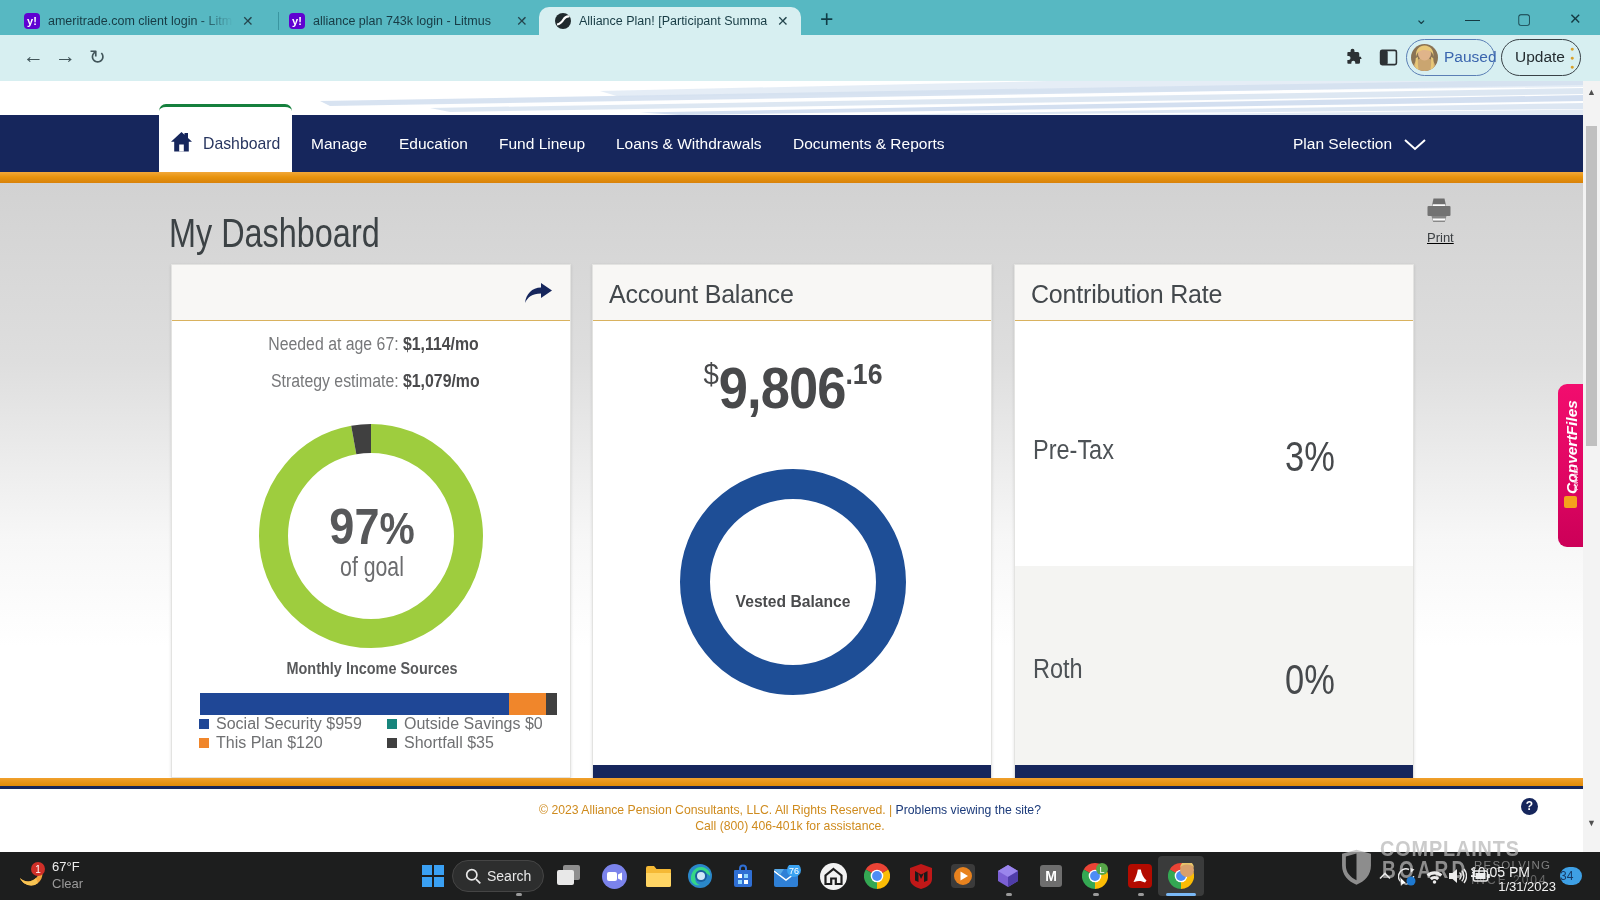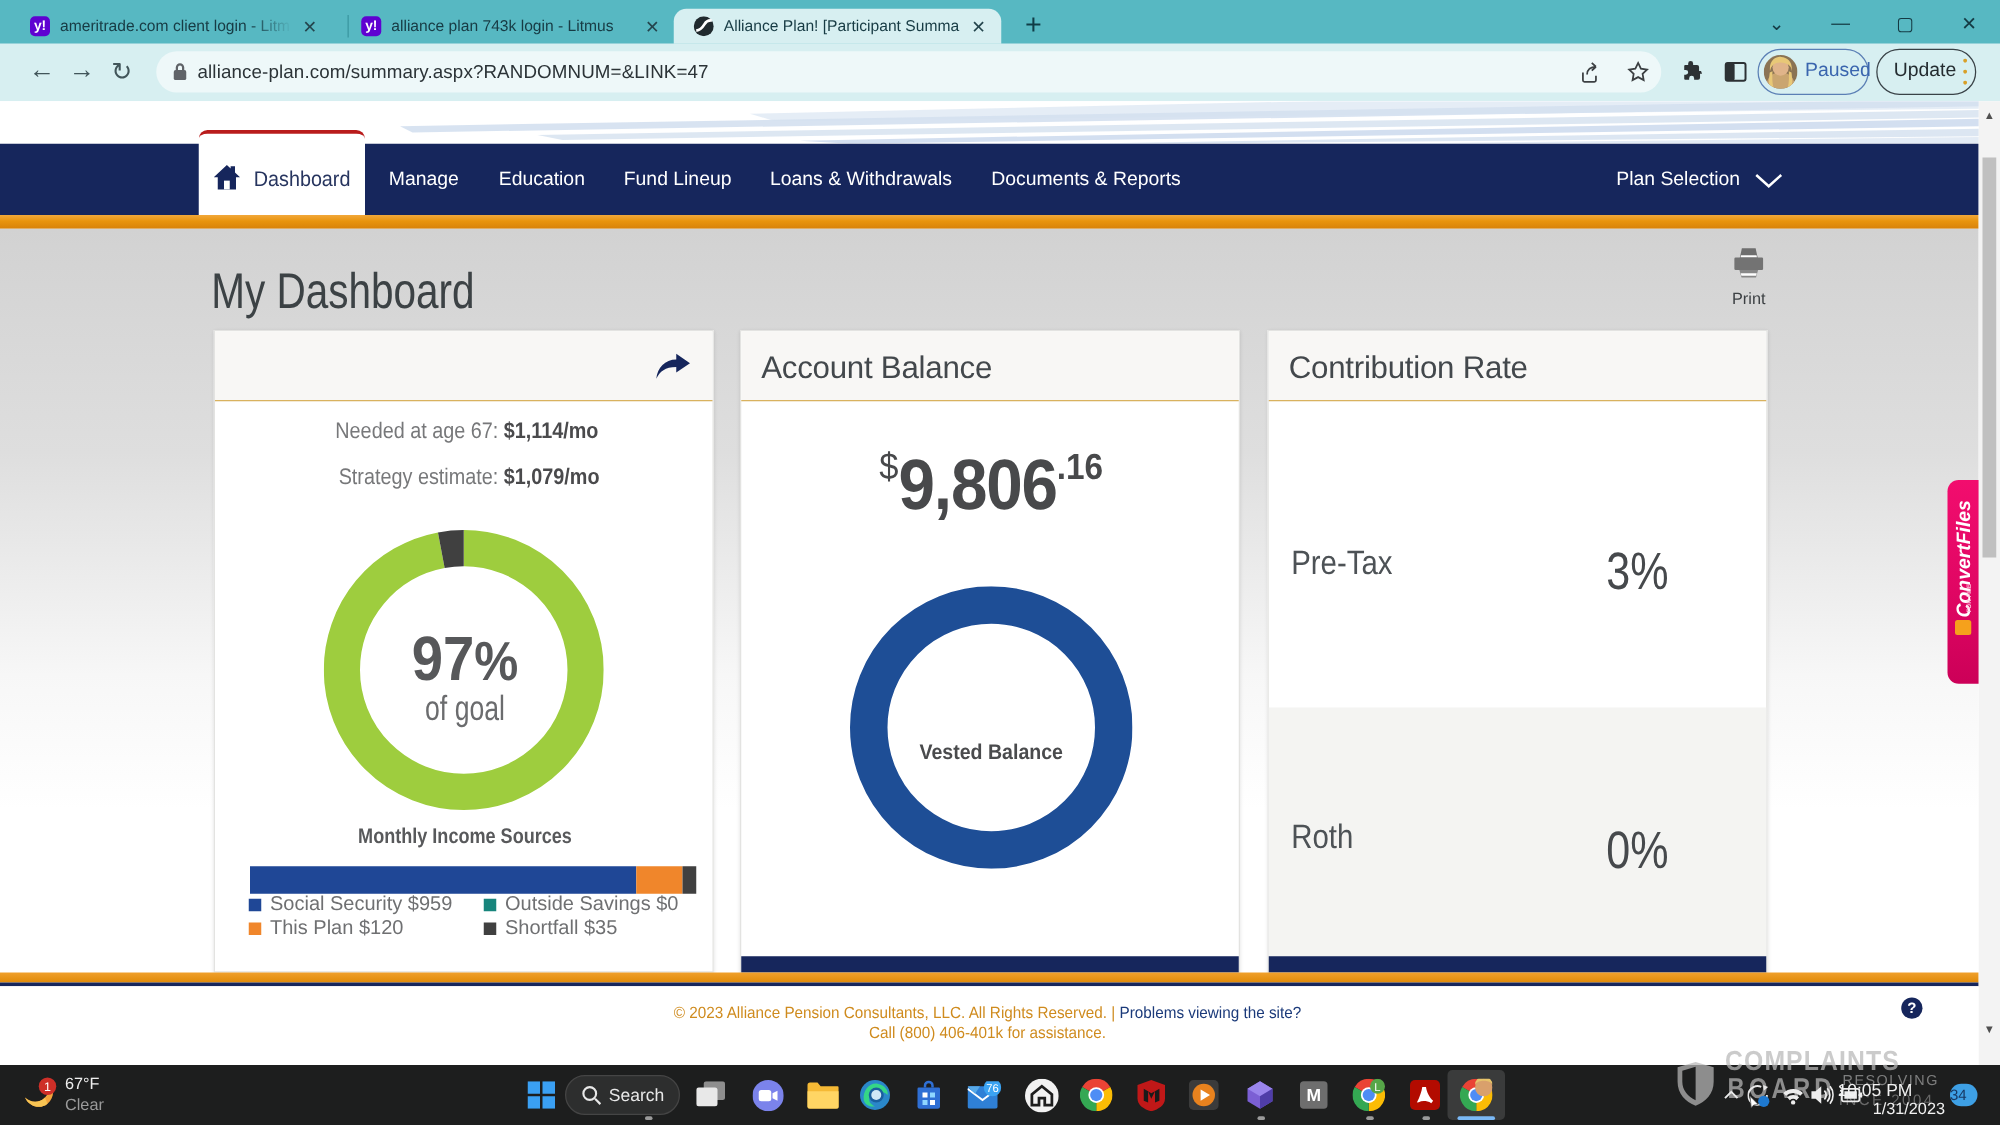--- a/index.html
+++ b/index.html
@@ -22,28 +22,28 @@
   #toolbar .navic { top:11px; color:#41555a; font-size:20px; }
   #omnibox { left:125px; top:6px; width:1204px; height:33px; background:#eef8f9; border-radius:17px; }
   #url { position:absolute; left:33px; top:8px; font-size:15px; color:#2b3337; letter-spacing:0.1px; }
 
   
   #page { left:0; top:81px; width:1583px; height:771px; background:#fff; overflow:hidden; }
   #swoosh { left:0; top:0; width:1583px; height:34px; overflow:hidden; }
   #navbar { left:0; top:34px; width:1583px; height:57px; background:#16265c; }
   .navitem { position:absolute; top:20px; color:#fff; font-size:15.5px; }
   #dashtab { position:absolute; left:159px; top:-11px; width:133px; height:68px; background:#fff;
-             border-top:3px solid #b91c1c; border-radius:7px 7px 0 0; }
+             border-top:3px solid #15803d; border-radius:7px 7px 0 0; }
   #dashtab .lbl { position:absolute; left:44px; top:27px; color:#27355f; font-size:17px; transform:scaleX(0.93); transform-origin:left; }
   #orangebar { left:0; top:91px; width:1583px; height:11px;
                background:linear-gradient(180deg,#f2a83a 0%,#e8940e 45%,#d8820a 100%); }
   #content { left:0; top:102px; width:1583px; height:595px;
              background:linear-gradient(180deg,#d2d2d2 0%,#dedede 30%,#f7f7f7 60%,#ffffff 78%); }
   h1 { position:absolute; left:169px; top:27px; font-size:40px; line-height:46px; font-weight:400; color:#3c4245; transform:scaleX(0.81); transform-origin:left; }
-  #printbox { position:absolute; left:1379px; top:15px; width:40px; text-align:center; }
+  #printbox { position:absolute; left:1427px; top:15px; width:40px; text-align:left;text-decoration:underline; }
   #printbox .plbl { font-size:13px; color:#3c4043; margin-top:3px; }
 
   .card { position:absolute; top:81px; background:#fff; border:1px solid #e3e3e1;
           box-shadow:0 1px 3px rgba(0,0,0,0.12); }
   .card .hdr { position:relative; height:56px; background:#f8f7f5; border-bottom:1px solid #d9b25f; }
   .card .hdr .t { position:absolute; left:16px; top:15px; font-size:25px; letter-spacing:-0.2px; color:#43484c; }
   #card1 { left:171px; width:400px; height:514px; }
   #card2 { left:592px; width:400px; height:515px; }
   #card3 { left:1014px; width:400px; height:515px; }
   .navyfoot { position:absolute; left:0; bottom:0; width:100%; height:13px; background:#16265c; }
@@ -128,34 +128,20 @@
   <div class="abs" id="tabplus">+</div>
   <div class="abs winctl" style="left:1415px;">⌄</div>
   <div class="abs winctl" style="left:1465px;">—</div>
   <div class="abs winctl" style="left:1517px;">▢</div>
   <div class="abs winctl" style="left:1569px;">✕</div>
 
   <div class="abs" id="toolbar">
     <div class="abs navic" style="left:23px; font-size:21px; top:9px;">←</div>
     <div class="abs navic" style="left:55px; font-size:21px; top:9px;">→</div>
     <div class="abs navic" style="left:89px; font-size:20px; top:10px;">↻</div>
-    <div class="abs" id="omnibox">
-      <svg class="abs" style="left:13px; top:9px;" width="12" height="15" viewBox="0 0 12 15">
-        <rect x="1" y="6" width="10" height="8" rx="1.5" fill="#5f6368"></rect>
-        <path d="M3.5 6 V4 a2.5 2.5 0 0 1 5 0 V6" stroke="#5f6368" stroke-width="1.8" fill="none"></path>
-      </svg>
-      <div id="url">alliance-plan.com/summary.aspx?RANDOMNUM=&amp;LINK=47</div>
-      <svg class="abs" style="left:1138px; top:7px;" width="20" height="20" viewBox="0 0 24 24" fill="none" stroke="#3c4043" stroke-width="1.7">
-        <path d="M4 12 V19.5 a1.5 1.5 0 0 0 1.5 1.5 H15 a1.5 1.5 0 0 0 1.5-1.5 V15"></path>
-        <path d="M8 14 C8 9 11.5 6.5 16.5 6.5 M16.5 6.5 L12.5 2.8 M16.5 6.5 L12.5 10.2" stroke-linejoin="round"></path>
-      </svg>
-      <svg class="abs" style="left:1176px; top:7px;" width="19" height="19" viewBox="0 0 24 24" fill="none" stroke="#3c4043" stroke-width="1.8">
-        <path d="M12 3 L14.8 8.8 L21 9.7 L16.5 14 L17.6 20.3 L12 17.3 L6.4 20.3 L7.5 14 L3 9.7 L9.2 8.8 Z"></path>
-      </svg>
-    </div>
     <svg class="abs" style="left:1345px; top:13px;" width="19" height="19" viewBox="0 0 24 24" fill="#2c3134">
       <path d="M20 11h-2V7a2 2 0 0 0-2-2h-4V3.5a2.5 2.5 0 0 0-5 0V5H4a1 1 0 0 0-1 1v4h1.5a2.5 2.5 0 0 1 0 5H3v4a1 1 0 0 0 1 1h4v-1.5a2.5 2.5 0 0 1 5 0V20h4a2 2 0 0 0 2-2v-4h2z"></path>
     </svg>
     <svg class="abs" style="left:1379px; top:13px;" width="19" height="19" viewBox="0 0 24 24">
       <rect x="2" y="3" width="20" height="18" rx="2" fill="none" stroke="#2c3134" stroke-width="2"></rect>
       <rect x="2" y="3" width="9" height="18" rx="2" fill="#2c3134"></rect>
     </svg>
     <div class="abs" style="left:1406px; top:4px; width:89px; height:37px; border:1.5px solid #5b7fb5; border-radius:19px;"></div>
     <svg class="abs" style="left:1411px; top:9px;" width="27" height="27" viewBox="0 0 27 27">
       <defs>

